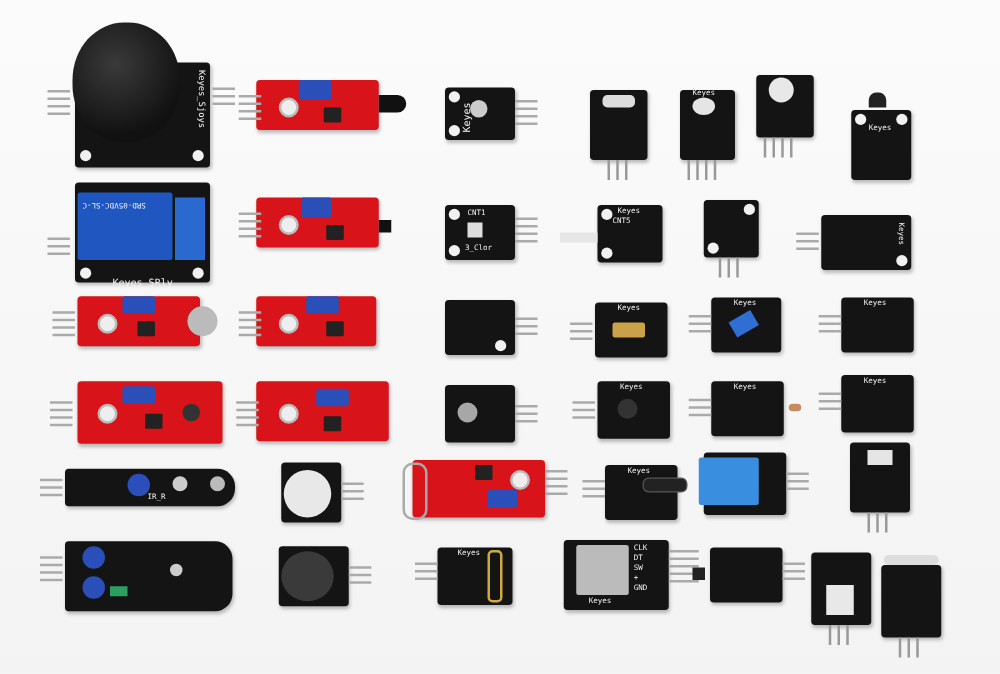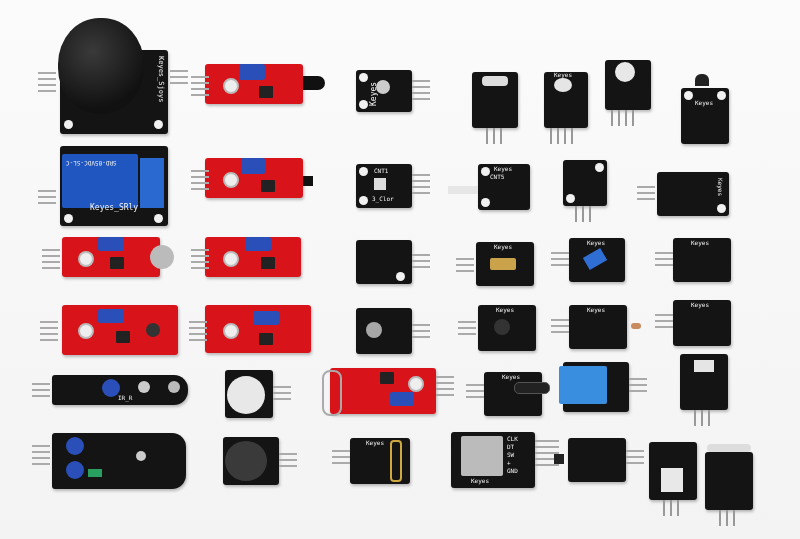--- a/index.html
+++ b/index.html
@@ -44,21 +44,21 @@
       </div>
   </div>
 
   <div class="mod pcb-black" style="left:60px;top:146px;width:108px;height:80px;">
     <div style="position:absolute;left:2px;top:8px;width:76px;height:54px;background:#1f56c0;border-radius:2px;">
       <span class="lbl" style="left:4px;top:6px;transform:rotate(180deg);font-size:6px;">SRD-05VDC-SL-C</span>
     </div>
     <div style="position:absolute;left:80px;top:12px;width:24px;height:50px;background:#2a6ad0;"></div>
     <span class="hole" style="left:4px;top:68px;"></span>
       <span class="hole" style="left:94px;top:68px;"></span>
-    <span class="lbl" style="left:30px;top:58px;">Keyes_SRly</span>
+    <span class="lbl" style="left:30px;top:77px;">Keyes_SRly</span>
     <div class="pins-l" style="left:-22px;top:40px;">
         <i></i>
         <i></i>
         <i></i>
       </div>
   </div>
 
   <div class="mod pcb-red" style="left:205px;top:64px;width:98px;height:40px;">
     <div class="pins-l" style="left:-14px;top:8px;">
         <i></i>

